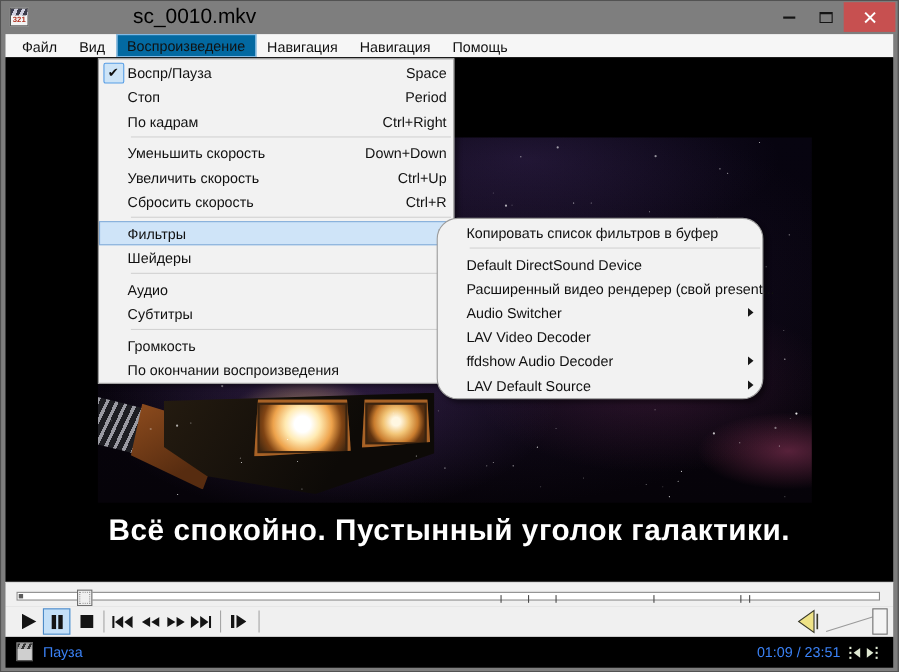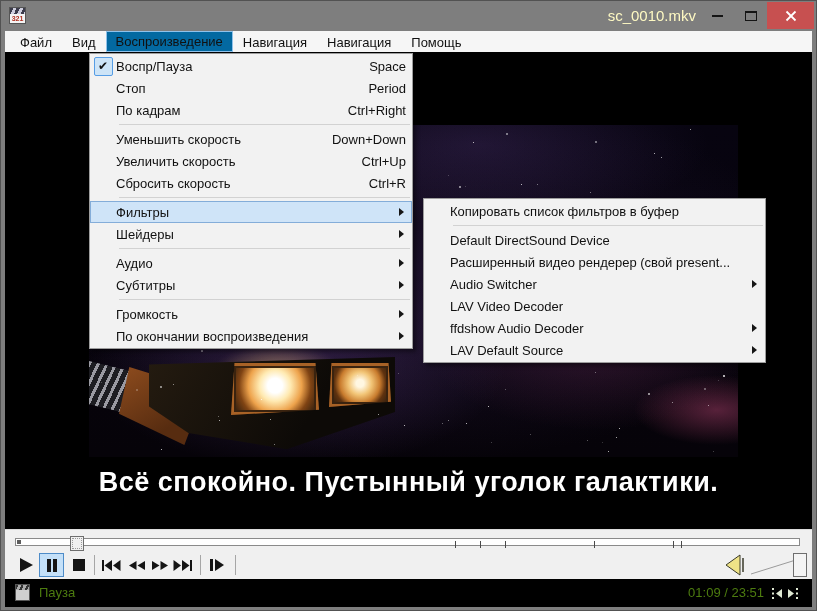--- a/index.html
+++ b/index.html
@@ -5,22 +5,22 @@
   html,body{margin:0;padding:0;background:#3a3a3a;}
   *{box-sizing:border-box;}
   .window{position:relative;width:817px;height:611px;background:#7e7e7e;border:1px solid#525252;
           font-family:"Liberation Sans",sans-serif;overflow:hidden;}
   
   .titlebar{position:absolute;top:0;left:0;right:0;height:30px;background:#7e7e7e;}
   .app-icon{position:absolute;left:8px;top:6px;width:17px;height:17px;background:#f4f4f4;border:1px solid #555;}
   .app-icon .clap{position:absolute;top:0;left:0;right:0;height:6px;
       background:repeating-linear-gradient(115deg,#3c3c4c 0 3px,#cfcfdf 3px 6px);}
   .app-icon .digits{position:absolute;bottom:0;left:0;right:0;text-align:center;font-size:7px;line-height:9px;font-weight:bold;color:#b03020;}
-  .title-text{position:absolute;left:120px;right:120px;top:0;height:30px;line-height:30px;text-align:right;
-      font-size:15px;color:#fef9c3;white-space:nowrap;}
+  .title-text{position:absolute;left:120px;right:120px;top:0;height:30px;line-height:30px;text-align:left;
+      font-size:19px;color:#000000;white-space:nowrap;}
   .win-btn{position:absolute;top:0;height:29px;display:flex;align-items:center;justify-content:center;}
   .btn-min{right:84px;width:30px;}
   .btn-min i{display:block;width:11px;height:2px;background:#141414;}
   .btn-max{right:50px;width:30px;}
   .btn-max i{display:block;width:12px;height:10px;border:1px solid #141414;border-top:2px solid #141414;background:transparent;}
   .btn-close{right:2px;top:1px;width:47px;height:27px;background:#c75050;}
   
   .menubar{position:absolute;top:30px;left:4px;right:4px;height:21px;background:#f6f6f6;display:flex;
       padding-left:5px;font-size:13px;color:#111;}
   .mitem{padding:0 9px;line-height:21px;border:1px solid transparent;}
@@ -54,21 +54,21 @@
   .glow{position:absolute;inset:2px;background:radial-gradient(circle at 50% 42%,#ffffff 16%,#ffeab2 34%,#eda24b 58%,rgba(165,85,22,.65) 78%,transparent);}
   .engine2 .glow{background:radial-gradient(circle at 50% 45%,#fff7e2 12%,#f2c577 36%,#c97c2e 62%,rgba(120,60,15,.6) 80%,transparent);}
   .bloom{position:absolute;left:118px;top:218px;width:140px;height:84px;filter:blur(3px);
       background:radial-gradient(closest-side,rgba(255,244,210,.85),rgba(255,205,125,.30) 55%,transparent);}
   .subtitle-line{position:absolute;left:0;right:0;top:415px;text-align:center;color:#fff;
       font-size:27px;font-weight:bold;letter-spacing:.5px;text-shadow:0 0 2px #000;}
   
   .popup{position:absolute;background:#f2f2f2;border:1px solid #9d9d9d;box-shadow:3px 3px 4px rgba(0,0,0,.4);
       padding:1px 0;font-size:13px;color:#111;z-index:20;}
   #playback-menu{left:84px;top:1px;width:324px;}
-  #filters-submenu{left:418px;top:146px;width:343px;}
+  #filters-submenu{left:392px;top:146px;width:297px;border-radius:19px;}
   .menu-item{display:flex;align-items:center;height:22px;position:relative;}
   .menu-item.hl{background:#cfe4f8;outline:1px solid #84add9;outline-offset:-1px;}
   .gutter{width:26px;flex:0 0 26px;display:flex;align-items:center;justify-content:center;height:22px;}
   .gutter.checked .chk{display:flex;width:19px;height:19px;background:#cde4f7;border:1px solid #569de5;border-radius:2px;
       align-items:center;justify-content:center;font-size:12px;color:#111;}
   .mi-label{flex:1;white-space:nowrap;}
   .mi-shortcut{margin-right:6px;white-space:nowrap;}
   .mi-arrow{position:absolute;right:8px;top:7px;width:0;height:0;
       border-left:5px solid #161616;border-top:4px solid transparent;border-bottom:4px solid transparent;}
   .menu-sep{height:7px;position:relative;}
@@ -83,21 +83,21 @@
   
   .ctrl-panel{position:absolute;left:4px;right:4px;top:550px;height:28px;background:#f0f0f0;}
   .tbtn{position:absolute;top:2px;height:24px;display:flex;align-items:center;justify-content:center;}
   .tbtn svg{display:block;}
   .tbtn.active{background:#c4e0f8;border:1px solid #4e8cc8;}
   .tsep{position:absolute;top:4px;width:1px;height:20px;background:#a6a6a6;}
   .vol-speaker{position:absolute;left:720px;top:2px;width:22px;height:24px;}
   .vol-slider{position:absolute;left:744px;top:2px;width:52px;height:24px;}
   .vol-thumb{position:absolute;left:788px;top:2px;width:14px;height:24px;background:#f4f4f4;border:1px solid #6e6e6e;}
   
-  .statusbar{position:absolute;left:4px;right:4px;top:578px;height:28px;background:#000;color:#4d7c0f;font-size:13px;padding-left:24px;}
+  .statusbar{position:absolute;left:4px;right:4px;top:578px;height:28px;background:#000;color:#3b82f6;font-size:13px;padding-left:24px;}
   .sb-icon{position:absolute;left:10px;top:5px;width:15px;height:17px;background:#cfcfcf;border:1px solid #555;}
   .sb-icon .clap{position:absolute;top:0;left:0;right:0;height:5px;
       background:repeating-linear-gradient(115deg,#333 0 2px,#aaa 2px 5px);}
   .sb-state{position:absolute;left:34px;top:0;line-height:28px;}
   .sb-time{position:absolute;right:48px;top:0;line-height:28px;}
   .sb-audio{position:absolute;right:14px;top:8px;}
 </style>
 </head>
 <body>
 

